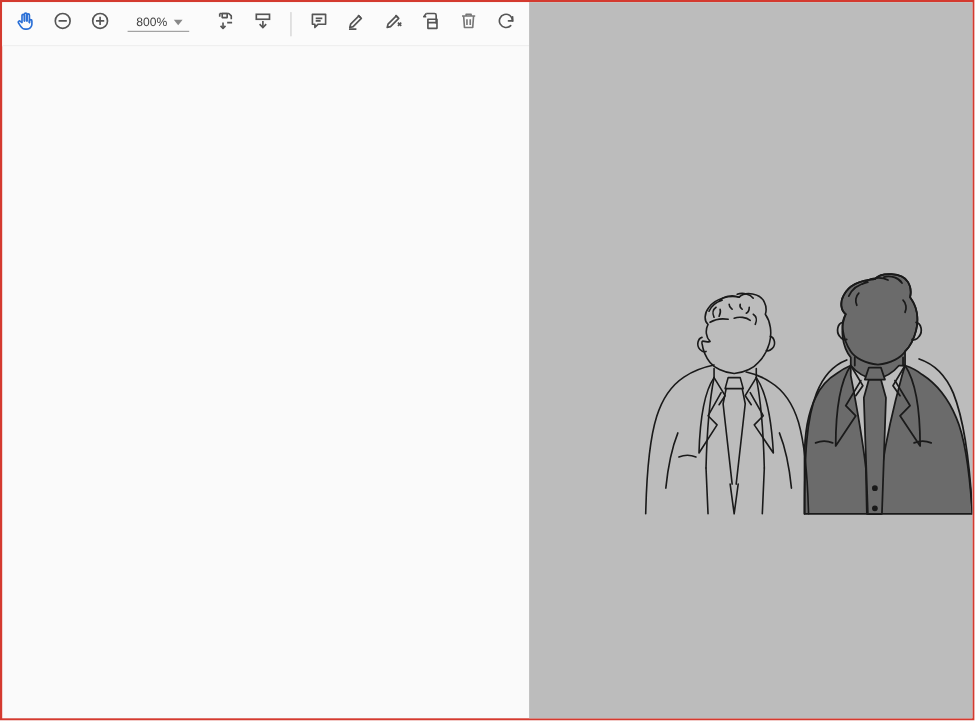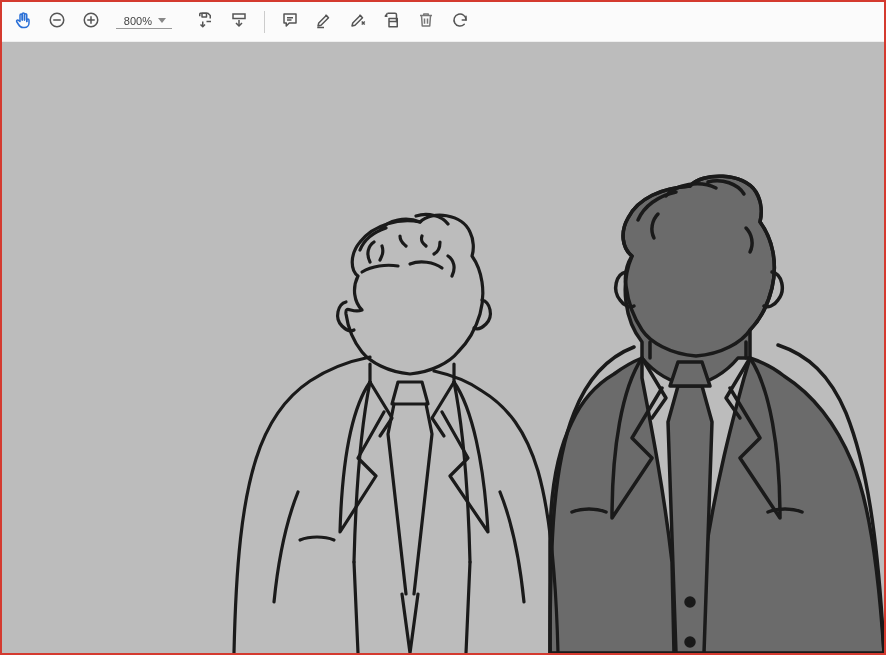--- a/index.html
+++ b/index.html
@@ -3,21 +3,21 @@
 <meta charset="utf-8">
 <style>
   * { box-sizing: border-box; margin: 0; padding: 0; }
   html, body { width: 886px; height: 655px; font-family: Arial, sans-serif; }
   .app-frame {
     width: 886px;
     height: 655px;
     border: 2px solid #d43a2f;
     background: #fafafa;
     display: flex;
-    flex-direction: column;
+    flex-direction: row;
   }
   .toolbar {
     height: 40px;
     background: #fbfbfb;
     display: flex;
     align-items: center;
     padding: 0 6px;
     gap: 4px;
     border-bottom: 1px solid #eee;
   }

